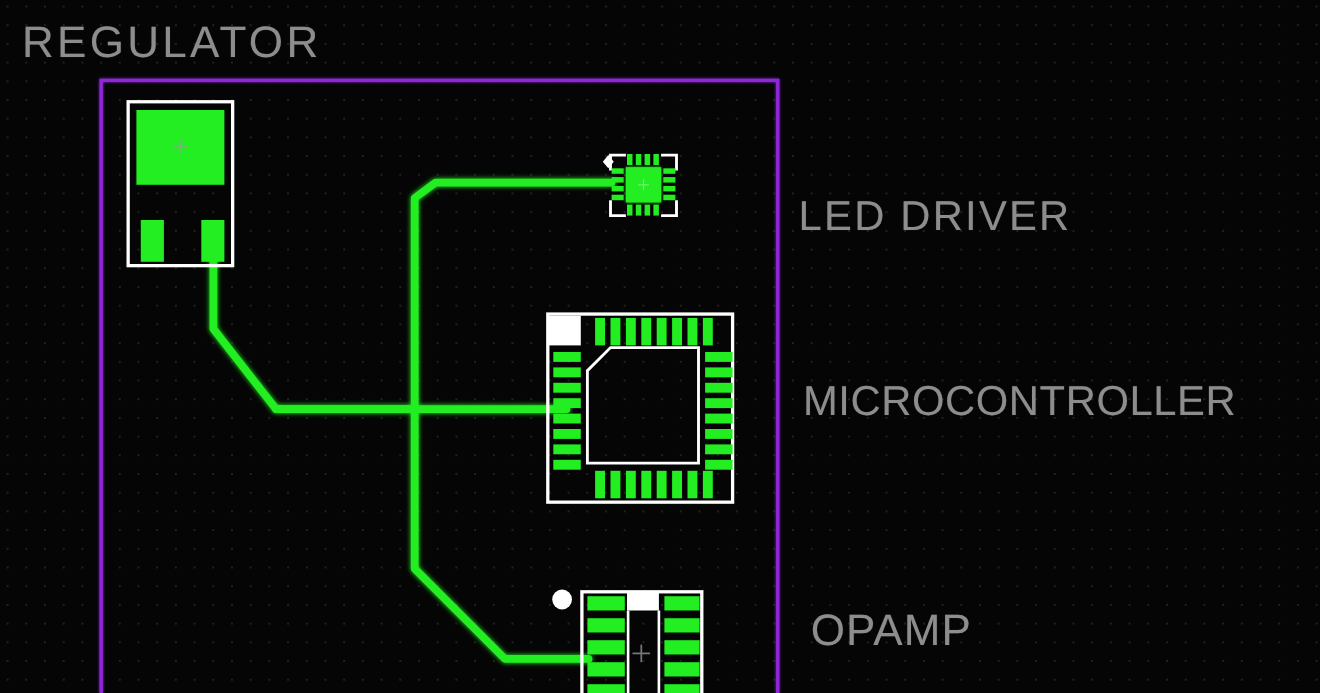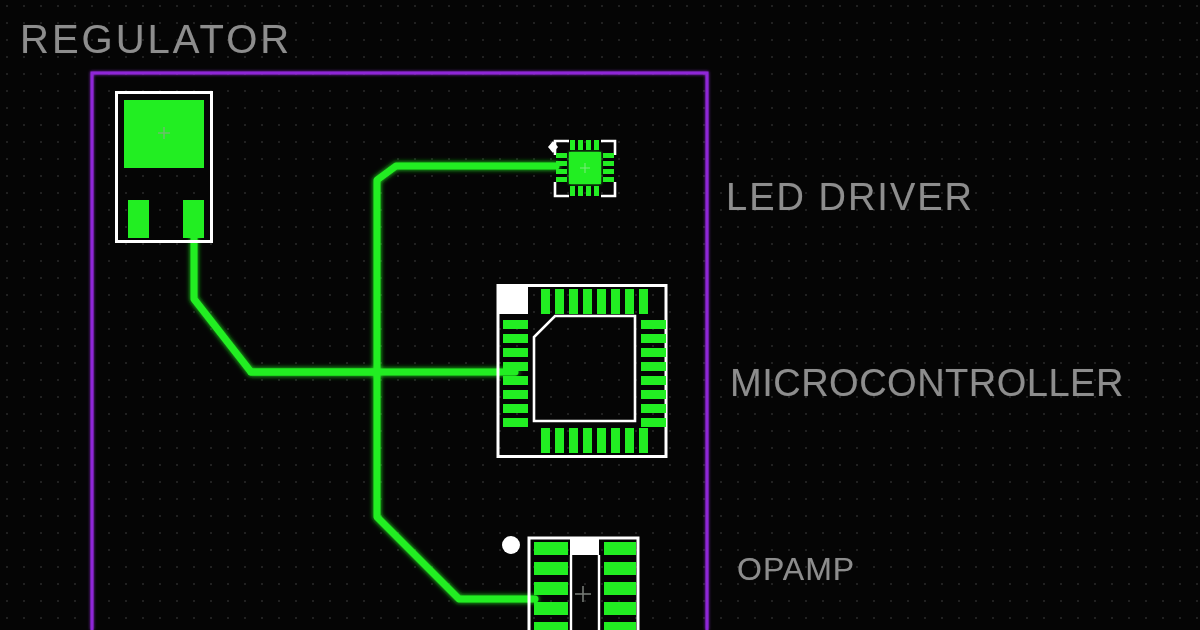--- a/index.html
+++ b/index.html
@@ -51,26 +51,25 @@
     top: 148px;
     font-size: 38px;
     letter-spacing: 2px;
     margin-top: 28px;
   }
   #label-microcontroller {
     left: 730px;
     top: 344px;
     font-size: 38px;
     letter-spacing: 0.5px;
-    margin-top: 18px;
   }
   #label-opamp {
     left: 737px;
     top: 551px;
-    font-size: 32px;
+    font-size: 40px;
     letter-spacing: 1px;
   }
 </style>
 </head>
 <body>
 
 <div id="app">
 
   <div id="grid"></div>
 

